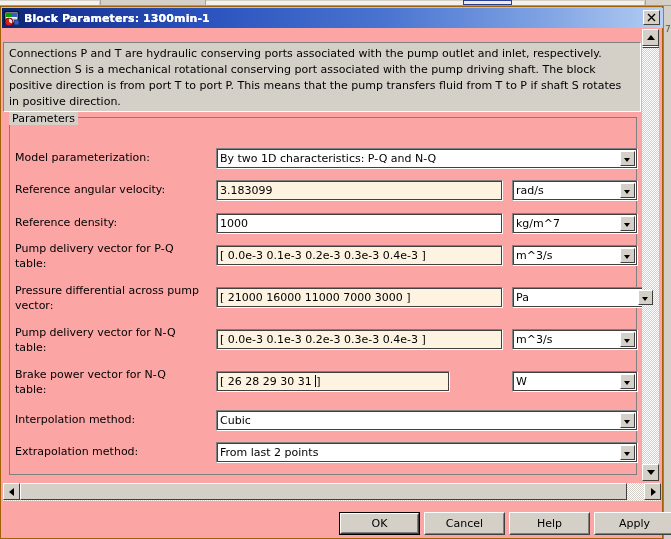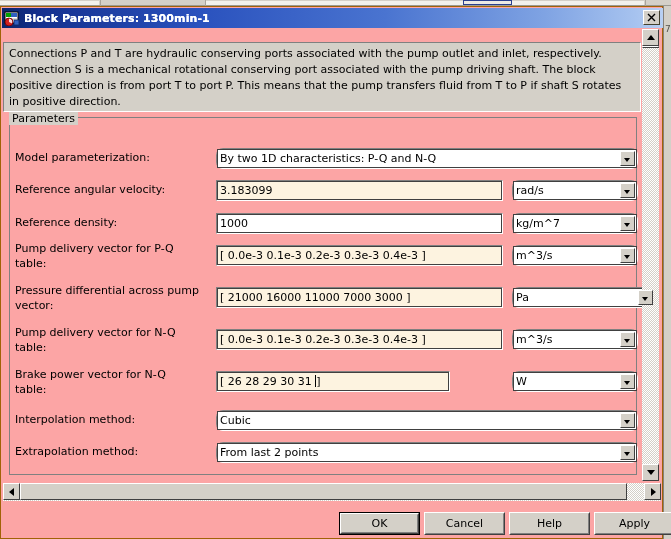--- a/index.html
+++ b/index.html
@@ -203,21 +203,21 @@
   .textbox { background: #fff; }
   .textbox.tinted { background: #fdf3e0; }
   .textbox .val, .combobox .val {
     position: absolute;
     left: 3px; top: 2px;
     font-size: 11px;
     line-height: 15px;
     white-space: nowrap;
     color: #000;
   }
-  .combobox { background: #fff; border-radius: 7px; }
+  .combobox { background: #fff; }
   .arrow-btn {
     position: absolute;
     right: 2px; top: 2px;
     width: 15px; height: 15px;
     background: #d4d0c8;
     border-top: 1px solid #fff;
     border-left: 1px solid #fff;
     border-right: 1px solid #404040;
     border-bottom: 1px solid #404040;
     box-sizing: border-box;

